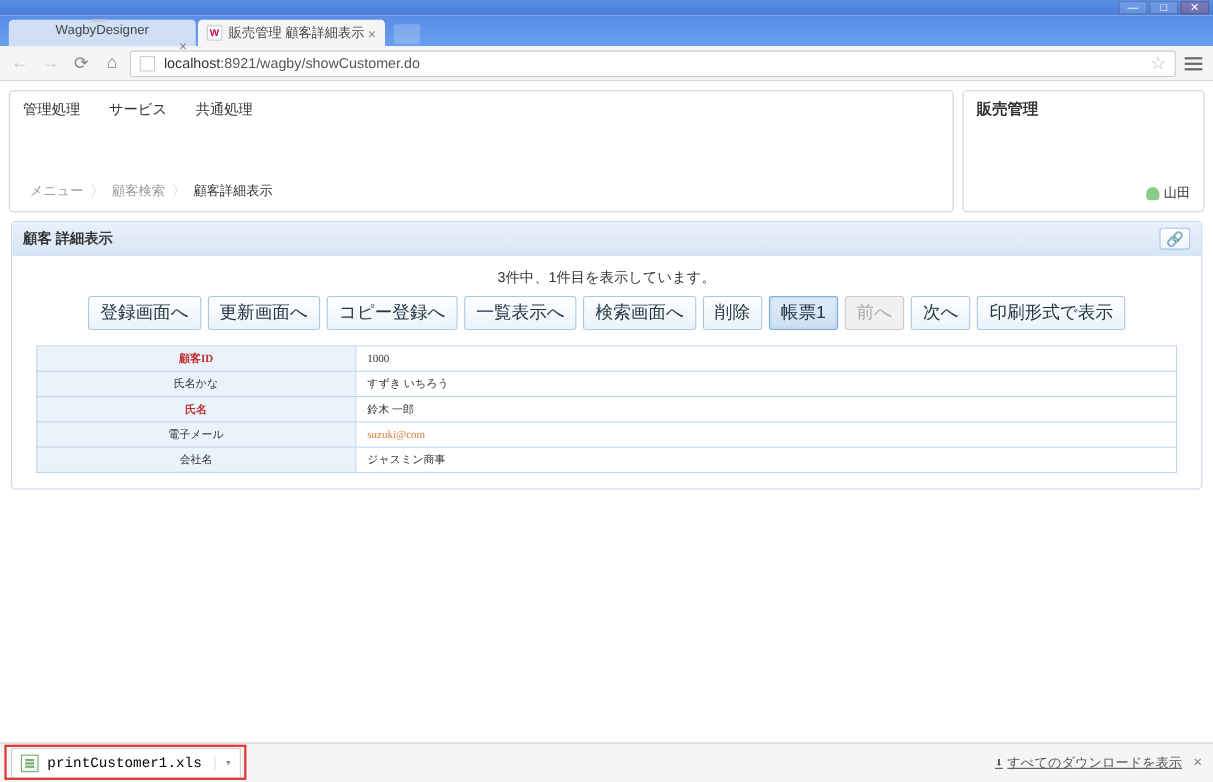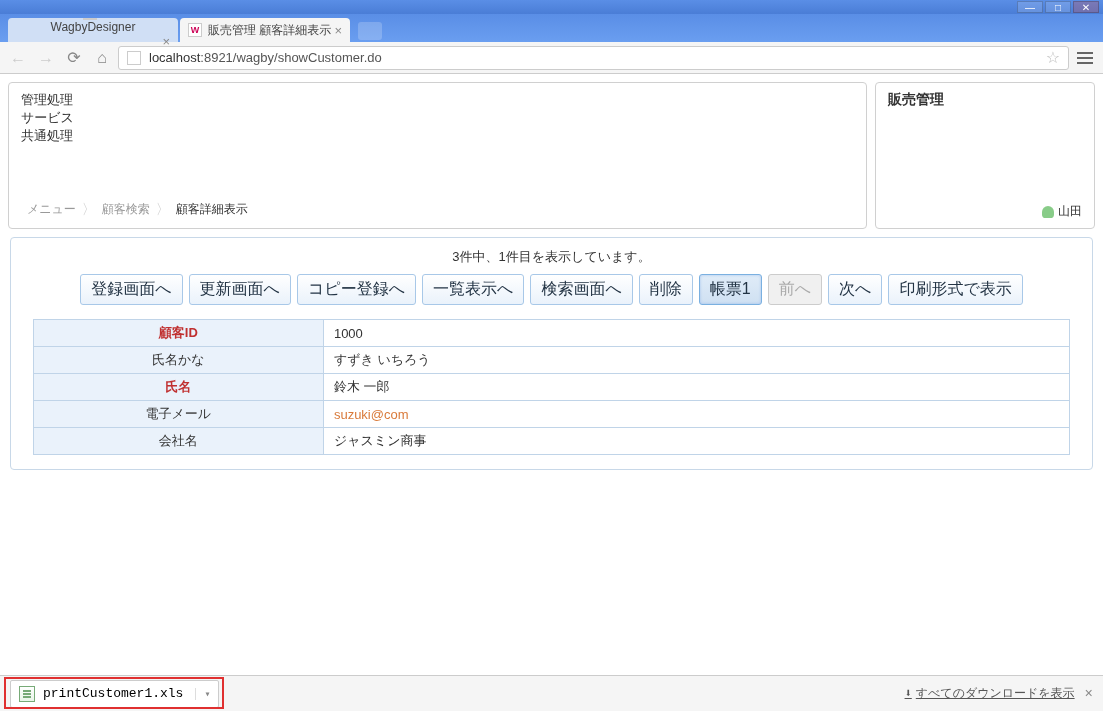--- a/index.html
+++ b/index.html
@@ -29,21 +29,21 @@
 .star-btn { margin-left: auto; color: #bbb; font-size: 16px; cursor: pointer; }
 .menu-btn { width: 24px; height: 24px; display: flex; align-items: center; justify-content: center; color: #666; cursor: pointer; }
 .menu-lines { width: 16px; height: 2px; background: #666; position: relative; }
 .menu-lines::before, .menu-lines::after { content: ""; position: absolute; left: 0; width: 16px; height: 2px; background: #666; }
 .menu-lines::before { top: -5px; } .menu-lines::after { top: 5px; }
 
 
 .page { flex: 1; background: #fff; padding: 8px; overflow: auto; }
 .header-row { display: flex; gap: 8px; margin-bottom: 8px; }
 .main-header { flex: 1; border: 1px solid #d0d0d0; border-radius: 4px; background: #fff; }
-.menu-bar { padding: 8px 12px 4px; display: flex; gap: 0; font-size: 13px; color: #333; flex-direction: column; }
+.menu-bar { padding: 8px 12px 4px; display: flex; gap: 26px; font-size: 13px; color: #333; }
 .menu-item { cursor: pointer; }
 .breadcrumb-bar { padding: 6px 12px 8px; display: flex; align-items: center; gap: 0; font-size: 12px; margin-top: 44px; }
 .bc-item { color: #999; padding: 2px 6px; cursor: pointer; }
 .bc-item.active { color: #333; }
 .bc-sep { color: #ccc; font-size: 14px; }
 
 .app-box { width: 220px; border: 1px solid #d0d0d0; border-radius: 4px; background: #fff; padding: 8px 12px; display: flex; flex-direction: column; justify-content: space-between; }
 .app-name { font-weight: bold; color: #333; font-size: 14px; }
 .user-row { display: flex; align-items: center; justify-content: flex-end; gap: 4px; font-size: 12px; color: #333; }
 .user-icon { width: 12px; height: 12px; background: #8c8; border-radius: 50% 50% 30% 30%; }
@@ -55,21 +55,21 @@
 .chain-btn { width: 28px; height: 20px; background: linear-gradient(#fff, #eef5fc); border: 1px solid #a8c8e8; border-radius: 3px; display: flex; align-items: center; justify-content: center; color: #5a8ee6; font-size: 13px; cursor: pointer; }
 
 .status-line { text-align: center; padding: 10px 0 8px; color: #333; }
 
 .button-row { display: flex; justify-content: center; gap: 6px; padding: 0 0 14px; flex-wrap: wrap; }
 .act-btn { background: linear-gradient(#fff, #eaf2fb); border: 1px solid #a8c8e8; border-radius: 3px; padding: 4px 10px; font-size: 16px; color: #234; cursor: pointer; }
 .act-btn.active { background: linear-gradient(#e0ecf8, #cfe0f2); border-color: #7ab0e0; box-shadow: inset 0 0 3px rgba(90,142,230,0.4); }
 .act-btn.disabled { background: #f0f0f0; color: #aaa; border-color: #ccc; cursor: default; }
 
 .detail-table { width: 96%; margin: 0 auto 14px; border: 1px solid #c0d4e8; border-collapse: collapse; }
-.detail-table td { border: 1px solid #c0d4e8; padding: 4px 10px; font-size: 13px; }
+.detail-table td { border: 1px solid #c0d4e8; padding: 4px 10px; font-size: 10px; font-family: Liberation Serif, serif; }
 .detail-table td.label { width: 28%; background: #eaf2fb; text-align: center; color: #333; }
 .detail-table td.label.req { color: #c03030; font-weight: bold; }
 .detail-table td.val { background: #fff; color: #333; }
 .detail-table td.val a { color: #d97a3a; text-decoration: none; }
 
 
 .download-bar { position: absolute; left: 0; right: 0; bottom: 0; height: 36px; background: #f5f5f5; border-top: 1px solid #ccc; display: flex; align-items: center; padding: 0 10px; font-family: Liberation Mono, monospace; }
 .dl-item { display: flex; align-items: center; gap: 8px; border: 1px solid #ccc; background: #fff; border-radius: 2px; padding: 4px 8px; height: 28px; cursor: pointer; }
 .dl-icon { width: 16px; height: 16px; border: 1px solid #7a7; background: linear-gradient(#fff,#e8f5e8); display: inline-block; position: relative; }
 .dl-icon::after { content:""; position:absolute; top:3px; left:3px; right:3px; height:2px; background:#7a7; box-shadow: 0 3px 0 #7a7, 0 6px 0 #7a7; }
@@ -141,20 +141,24 @@
       <div class="app-box">
         <div class="app-name">販売管理</div>
         <div class="user-row">
           <span class="user-icon"></span>
           <span>山田</span>
         </div>
       </div>
     </div>
 
     <div class="panel">
+      <div class="panel-header">
+        <span class="panel-title">顧客 詳細表示</span>
+        <span class="chain-btn">🔗</span>
+      </div>
 
       <div class="status-line">3件中、1件目を表示しています。</div>
 
       <div class="button-row">
         <button class="act-btn">登録画面へ</button>
         <button class="act-btn">更新画面へ</button>
         <button class="act-btn">コピー登録へ</button>
         <button class="act-btn">一覧表示へ</button>
         <button class="act-btn">検索画面へ</button>
         <button class="act-btn">削除</button>

